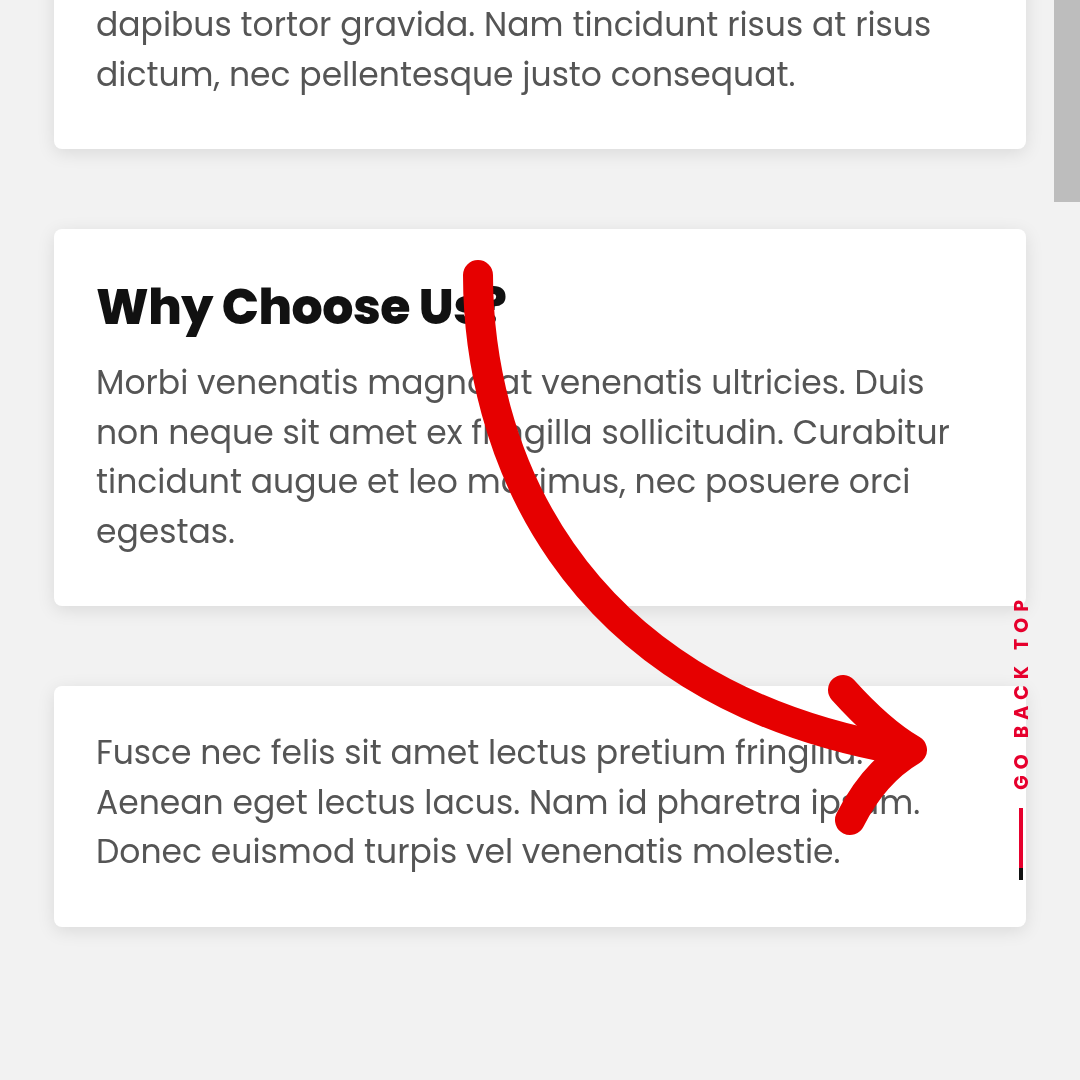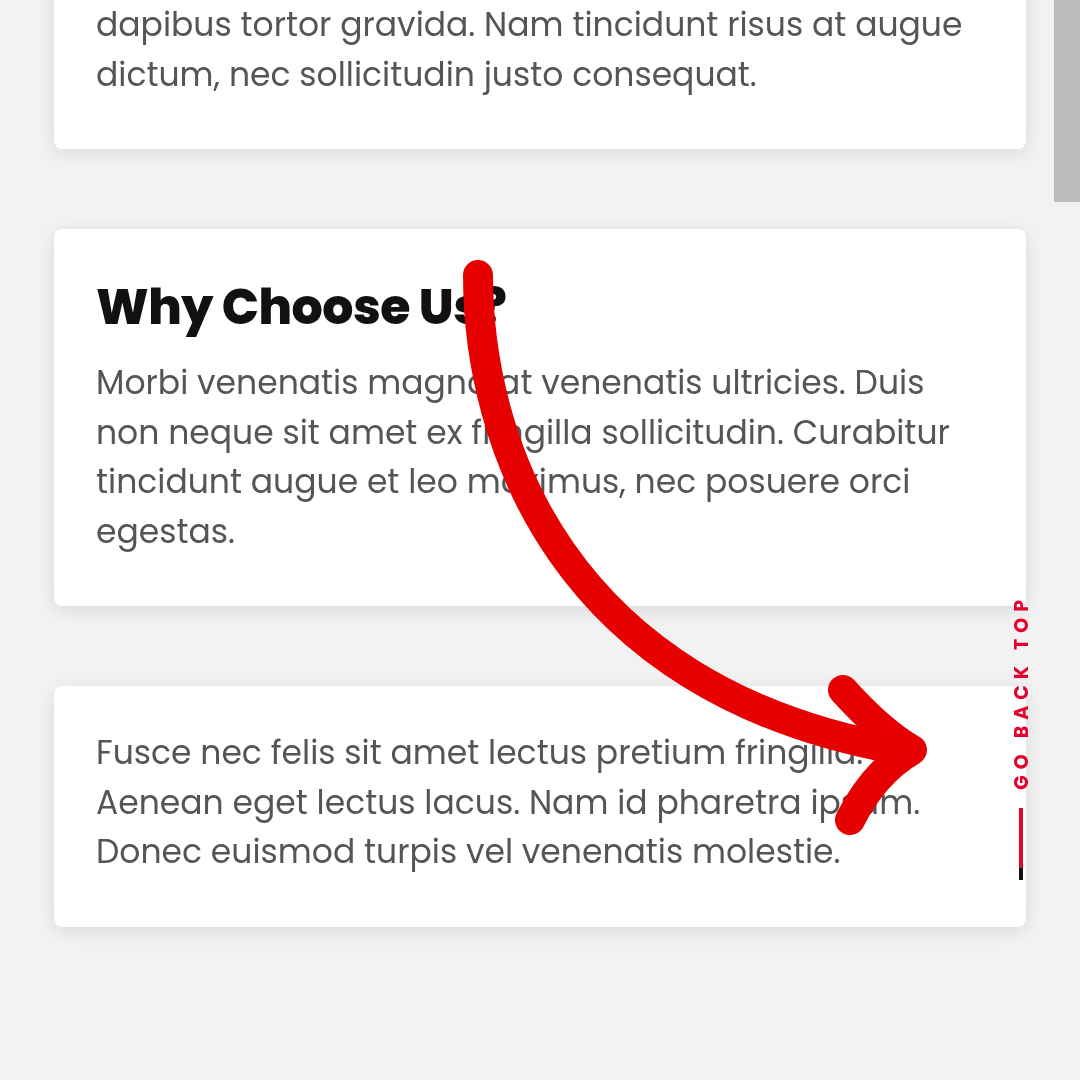--- a/index.html
+++ b/index.html
@@ -103,21 +103,21 @@
   }
 </style>
 </head>
 <body>
 
 <div class="viewport">
 
   <div class="content">
 
     <div class="card first">
-      <p>dapibus tortor gravida. Nam tincidunt risus at augue dictum, nec sollicitudin justo consequat.</p>
+      <p>dapibus tortor gravida. Nam tincidunt risus at risus dictum, nec pellentesque justo consequat.</p>
     </div>
 
     <div class="card">
       <h2>Why Choose Us?</h2>
       <p>Morbi venenatis magna at venenatis ultricies. Duis non neque sit amet ex fringilla sollicitudin. Curabitur tincidunt augue et leo maximus, nec posuere orci egestas.</p>
     </div>
 
     <div class="card">
       <p>Fusce nec felis sit amet lectus pretium fringilla. Aenean eget lectus lacus. Nam id pharetra ipsum. Donec euismod turpis vel venenatis molestie.</p>
     </div>

